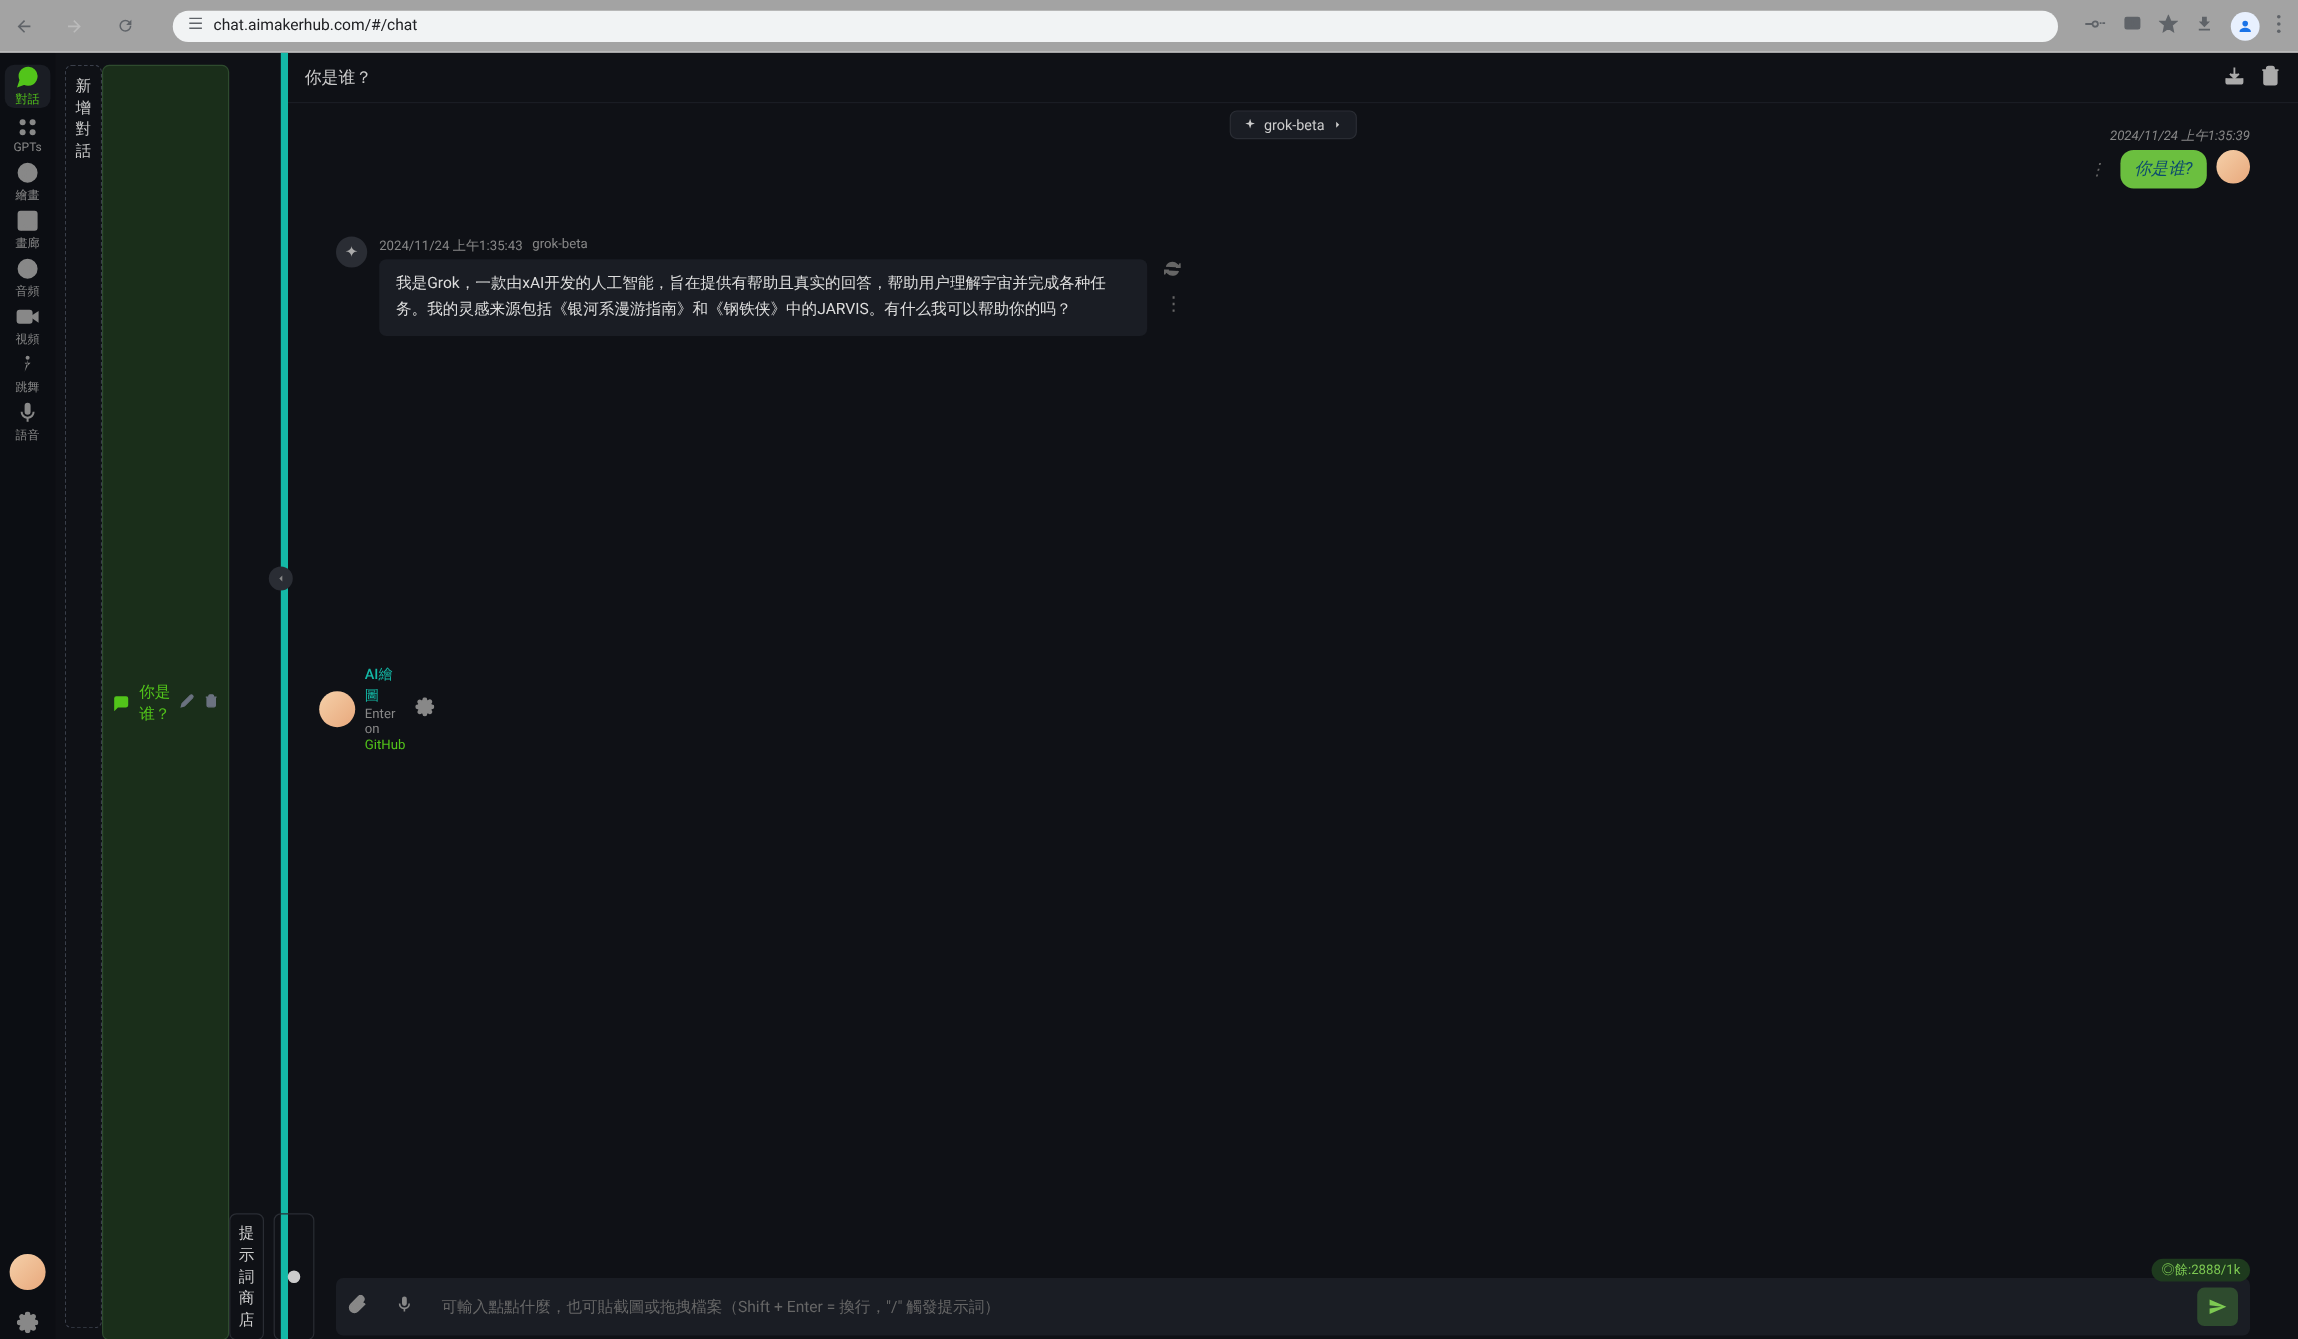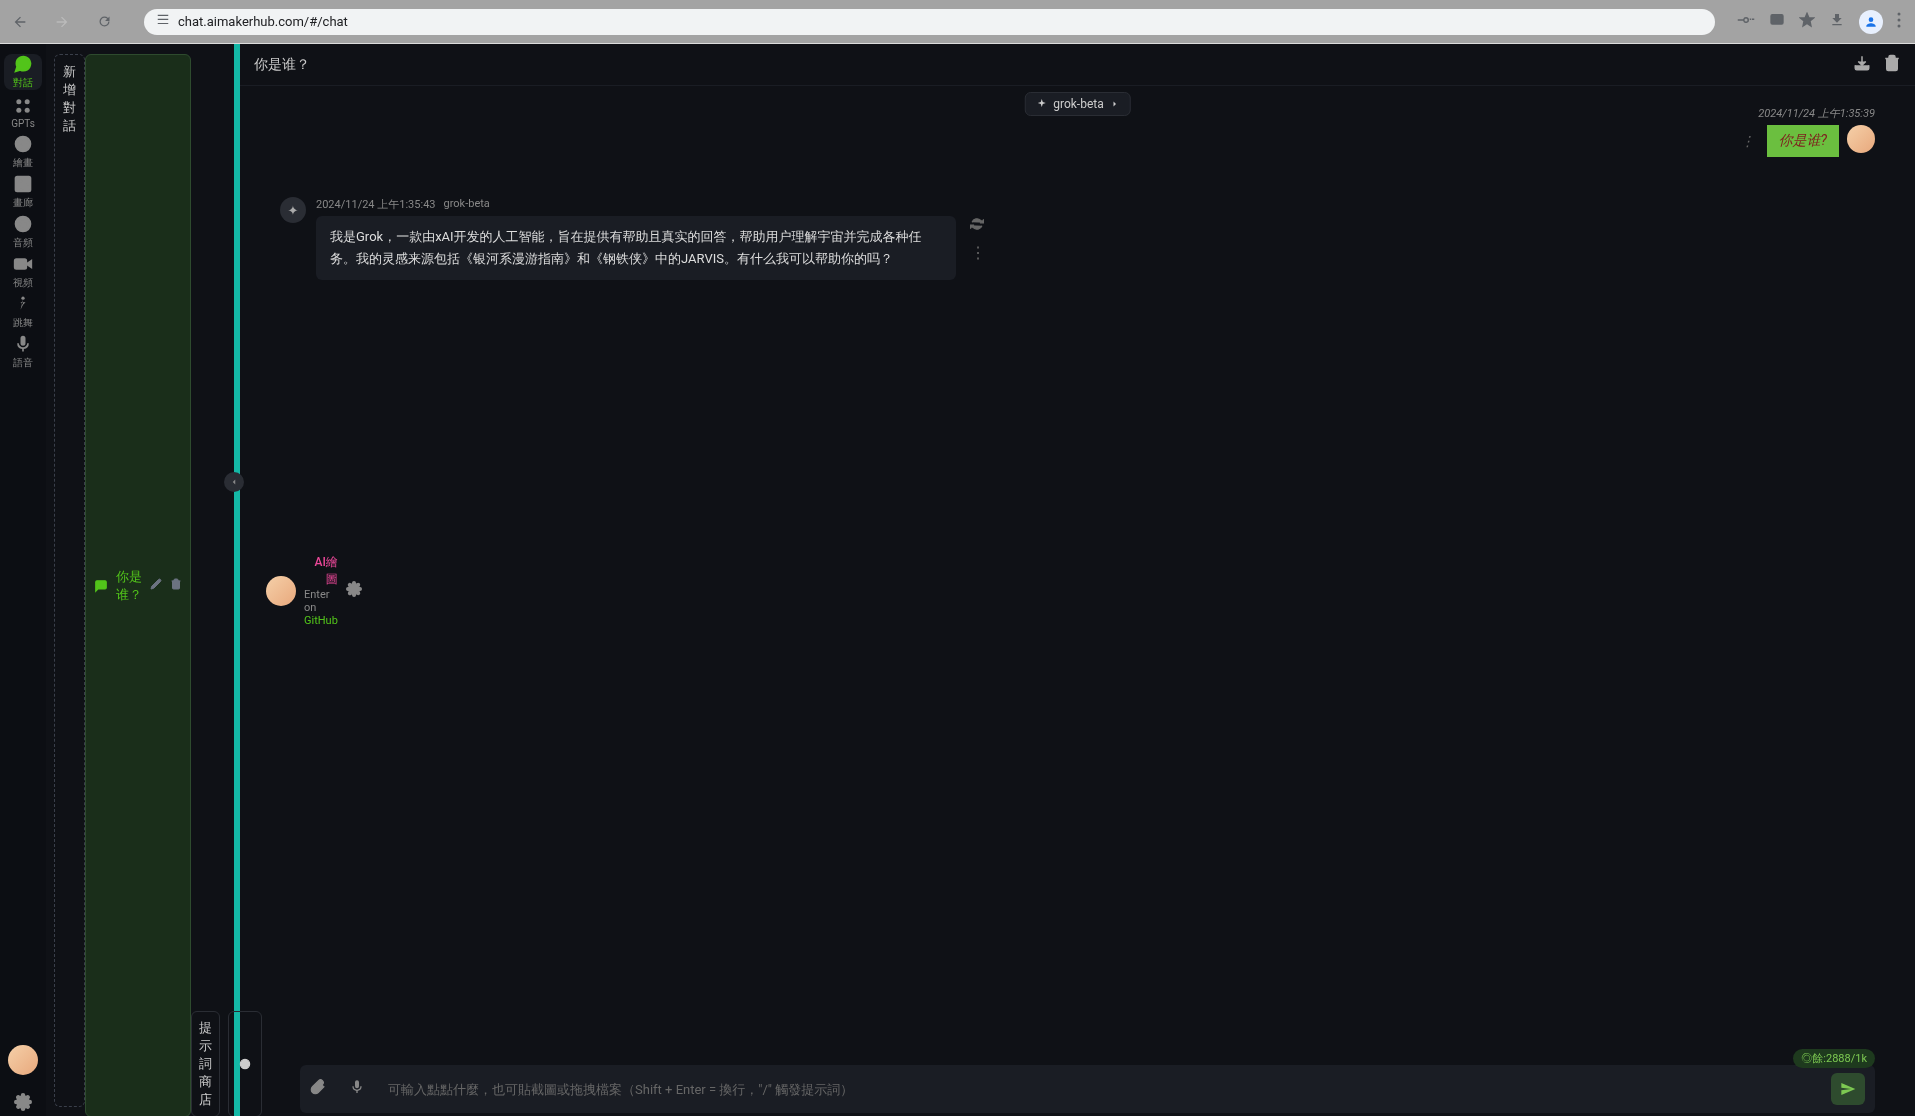--- a/index.html
+++ b/index.html
@@ -30,55 +30,55 @@
 .new-chat-btn { border: 1px dashed #3a3f4a; color: #ccc; font-size: 13px; padding: 8px; border-radius: 6px; text-align: center; cursor: pointer; margin-bottom: 10px; }
 .conv-item { display: flex; align-items: center; gap: 8px; padding: 8px; background: #1a2e1a; border: 1px solid #2e4b2e; border-radius: 6px; color: #52c41a; font-size: 13px; cursor: pointer; }
 .conv-item .title { flex: 1; }
 .conv-item .act { color: #6b7280; cursor: pointer; }
 .sidebar-bottom { margin-top: auto; display: flex; gap: 8px; }
 .prompt-store-btn { flex: 1; border: 1px solid #2a2d34; color: #ccc; font-size: 13px; padding: 7px; border-radius: 6px; text-align: center; cursor: pointer; }
 .sb-gear-btn { width: 34px; border: 1px solid #2a2d34; color: #ccc; border-radius: 6px; display: flex; align-items: center; justify-content: center; cursor: pointer; }
 .ai-footer { margin-top: 10px; display: flex; align-items: center; gap: 8px; padding: 6px 4px; }
 .ai-footer .avatar-sm2 { width: 30px; height: 30px; border-radius: 50%; background: linear-gradient(135deg,#f5d0a9,#e8a87c); flex-shrink:0; }
 .ai-footer .txt { flex:1; font-size: 12px; }
-.ai-footer .txt .t1 { color: #ec4899; font-weight: 500; text-align: right; }
+.ai-footer .txt .t1 { color: #14b8a6; font-weight: 500; }
 .ai-footer .txt .t2 { color: #888; font-size: 11px; }
 .ai-footer .txt .t2 a { color: #52c41a; text-decoration: none; }
 .ai-footer .gear2 { color:#888; cursor:pointer; }
 
 .collapse-toggle { position: absolute; right: -10px; top: 428px; width: 20px; height: 20px; background: #2a2d34; border-radius: 50%; display: flex; align-items: center; justify-content: center; color: #888; cursor: pointer; z-index: 10; }
 
 .main { flex: 1; display: flex; flex-direction: column; background: #0f1116; }
 .chat-header { height: 42px; display: flex; align-items: center; padding: 0 14px; border-bottom: 1px solid #1a1d24; }
 .chat-header .title { color: #ccc; font-size: 14px; flex: 1; }
 .chat-header .hdr-btn { color: #aaa; cursor: pointer; margin-left: 12px; }
 
 .chat-body { flex: 1; overflow-y: auto; padding: 8px 40px 20px; position: relative; }
 .model-pill { display: inline-flex; align-items: center; gap: 6px; background: #1a1d24; border: 1px solid #2a2d34; color: #ccc; font-size: 12px; padding: 4px 10px; border-radius: 6px; cursor: pointer; position: absolute; left: 50%; transform: translateX(-50%); top: 6px; }
 
 .msg-row { display: flex; margin-bottom: 16px; }
 .msg-row.user { justify-content: flex-end; padding-top: 12px; font-style: italic; }
 .msg-row.assistant { justify-content: flex-start; margin-top: 40px; }
 .user-meta { color: #888; font-size: 11px; margin-bottom: 4px; text-align: right; }
 .user-wrap { display: flex; align-items: flex-start; gap: 8px; }
-.user-bubble { background: #6bbf3f; color: #7f1d1d; padding: 7px 12px; border-radius: 0; font-size: 14px; }
+.user-bubble { background: #6bbf3f; color: #0c4a6e; padding: 7px 12px; border-radius: 11px; font-size: 14px; }
 .user-avatar { width: 28px; height: 28px; border-radius: 50%; background: linear-gradient(135deg,#f5d0a9,#e8a87c); flex-shrink: 0; }
 .msg-actions { color: #666; cursor: pointer; font-size: 14px; align-self: center; margin-right: 4px; }
 
 .asst-wrap { display: flex; gap: 10px; align-items: flex-start; }
 .asst-avatar { width: 26px; height: 26px; border-radius: 50%; background: #2a2d34; display: flex; align-items: center; justify-content: center; flex-shrink: 0; color:#aaa; font-size:13px; }
 .asst-col { display: flex; flex-direction: column; gap: 4px; max-width: 640px; }
 .asst-meta { color: #888; font-size: 11px; display: flex; gap: 8px; }
 .asst-bubble { background: #1a1d24; color: #ddd; padding: 10px 14px; border-radius: 6px; font-size: 13px; line-height: 1.7; }
 .asst-side { display: flex; flex-direction: column; gap: 8px; margin-left: 4px; align-self: center; color: #666; }
 .asst-side .s { cursor: pointer; }
 
 .input-area { padding: 10px 40px 14px; position: relative; }
 .token-badge { position: absolute; right: 40px; top: -6px; background: #1e3a1e; color: #7dc952; font-size: 11px; padding: 2px 8px; border-radius: 10px; }
-.input-row { display: flex; align-items: center; gap: 23px; background: #1a1d24; border-radius: 6px; padding: 8px 10px; margin-left: 20px; }
+.input-row { display: flex; align-items: center; gap: 23px; background: #1a1d24; border-radius: 6px; padding: 8px 10px; }
 .input-row .inp-btn { color: #888; cursor: pointer; }
 .input-row input { flex: 1; background: transparent; border: none; outline: none; color: #ccc; font-size: 13px; }
 .input-row input::placeholder { color: #666; }
 .send-btn { width: 34px; height: 32px; background: #2e4b2e; border-radius: 6px; display: flex; align-items: center; justify-content: center; color: #7dc952; cursor: pointer; }
 
 svg { fill: currentColor; }
 </style>
 </head>
 <body>
 

